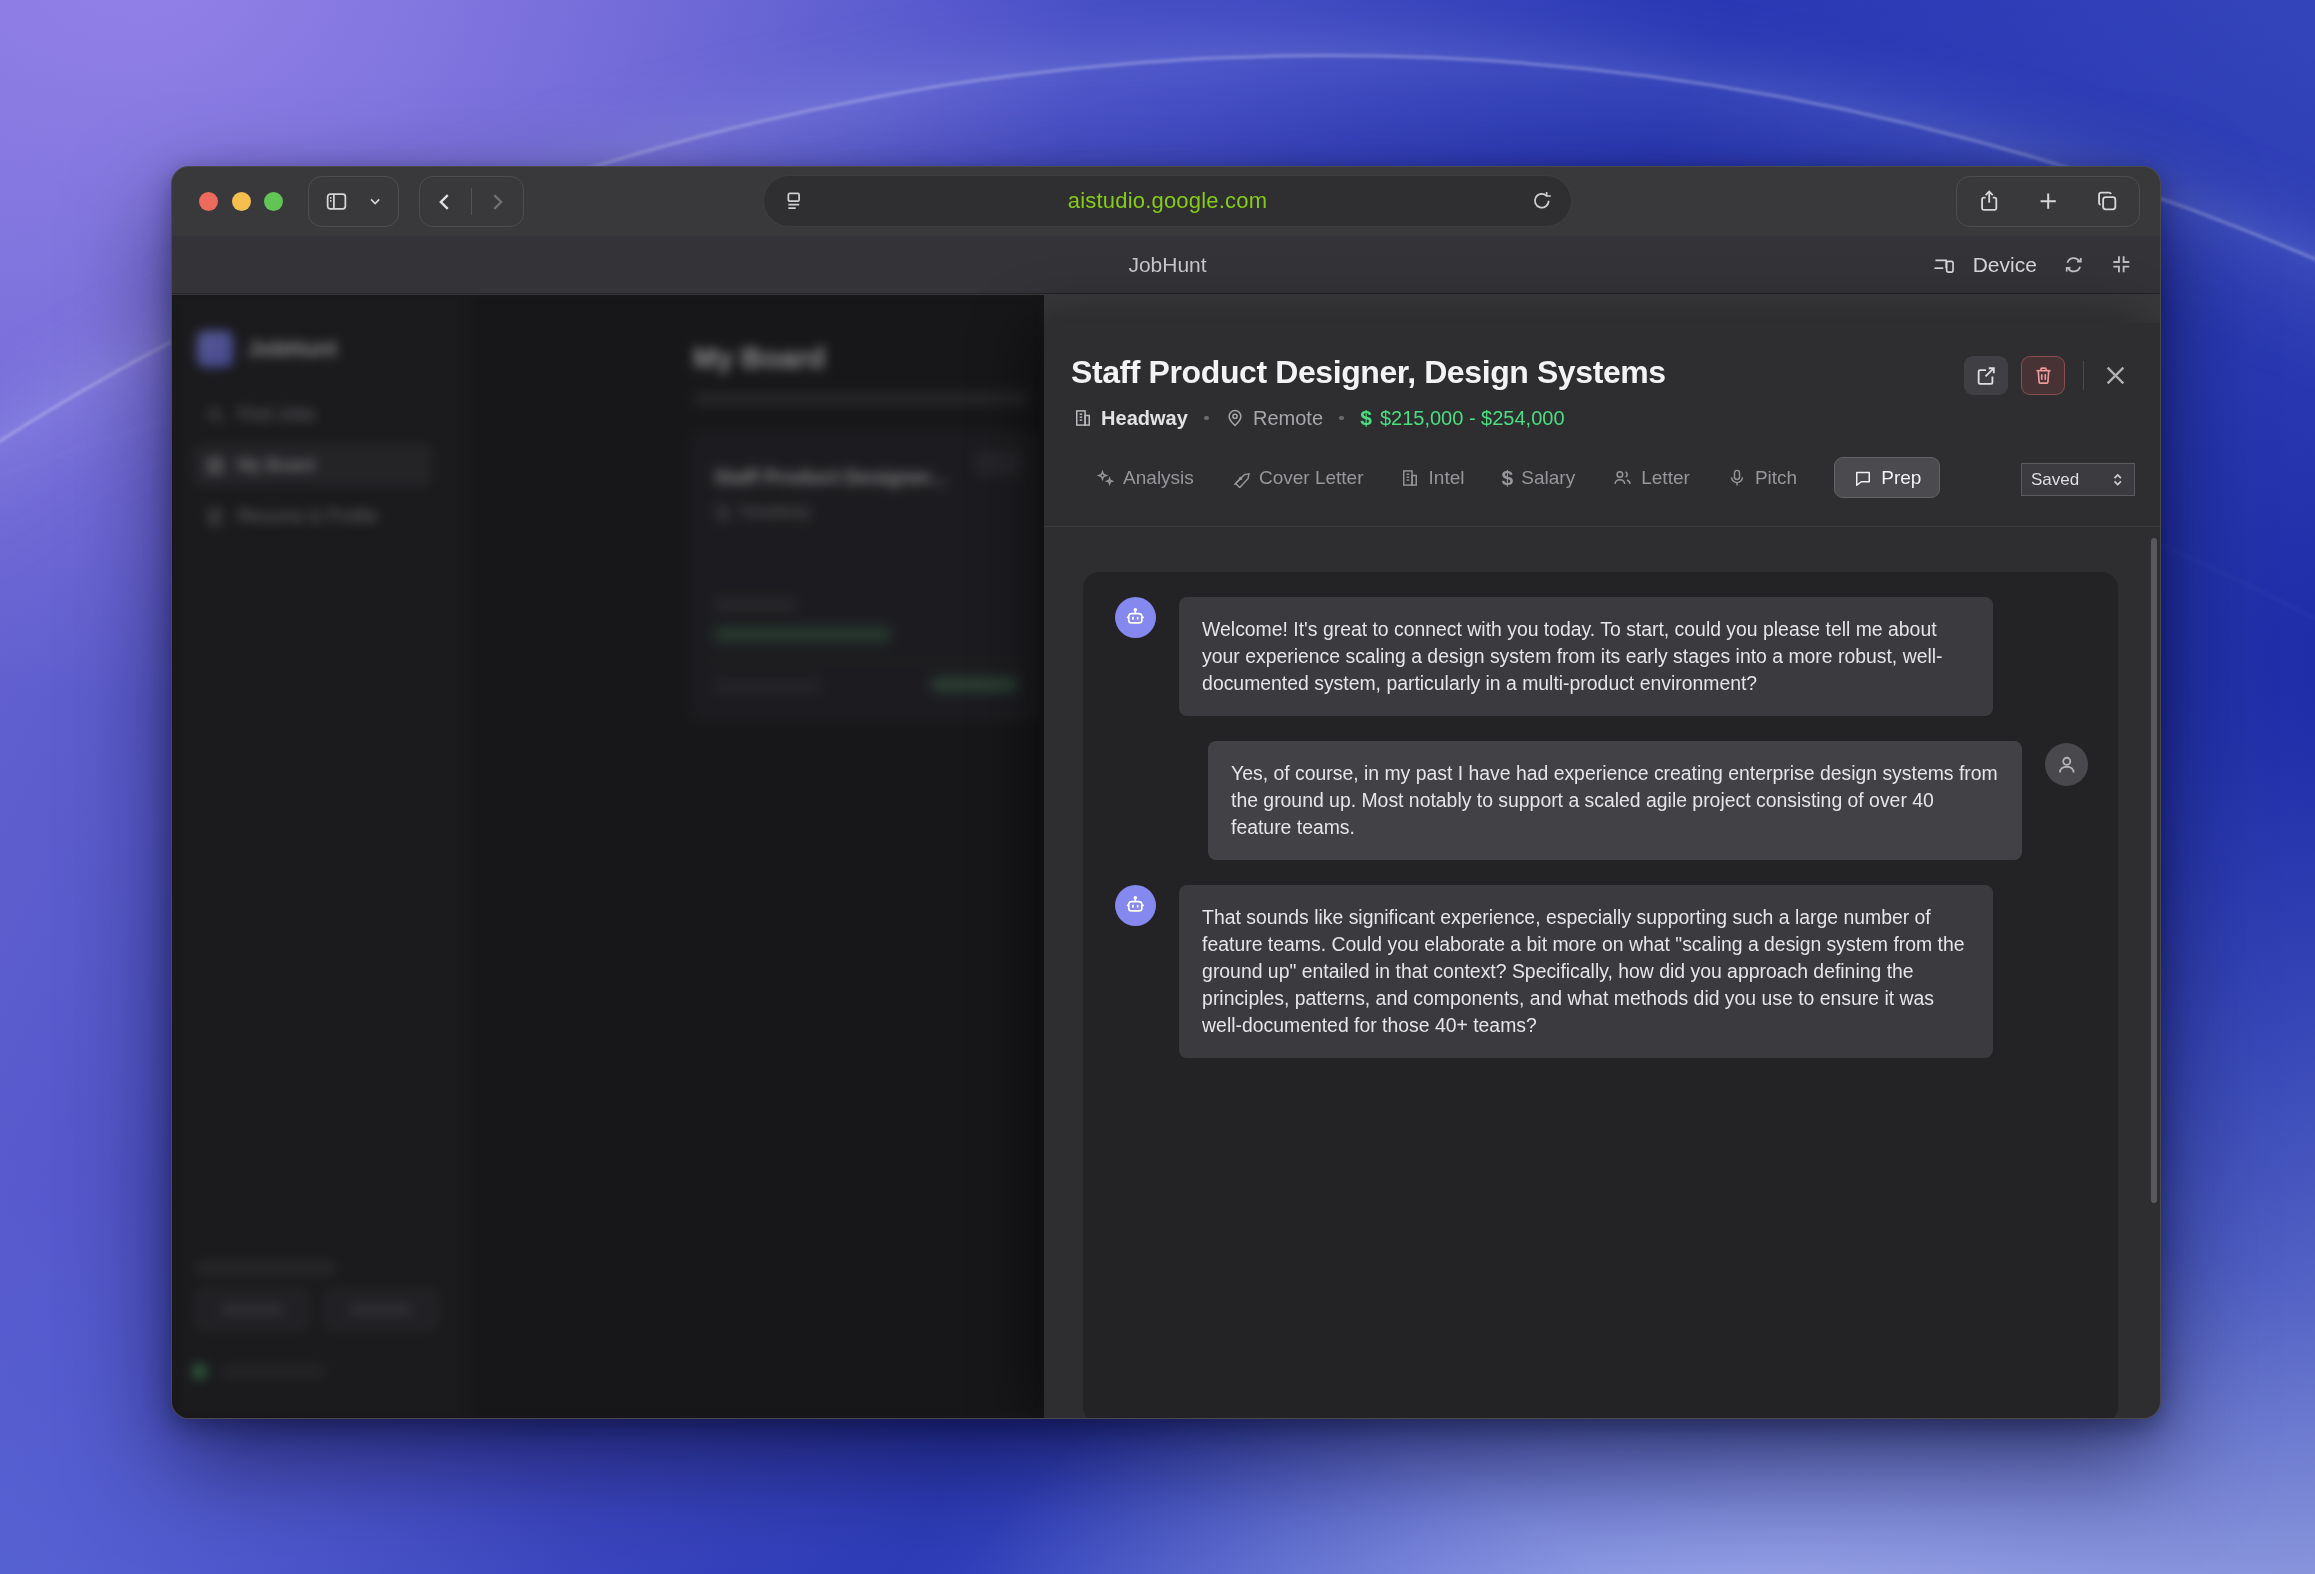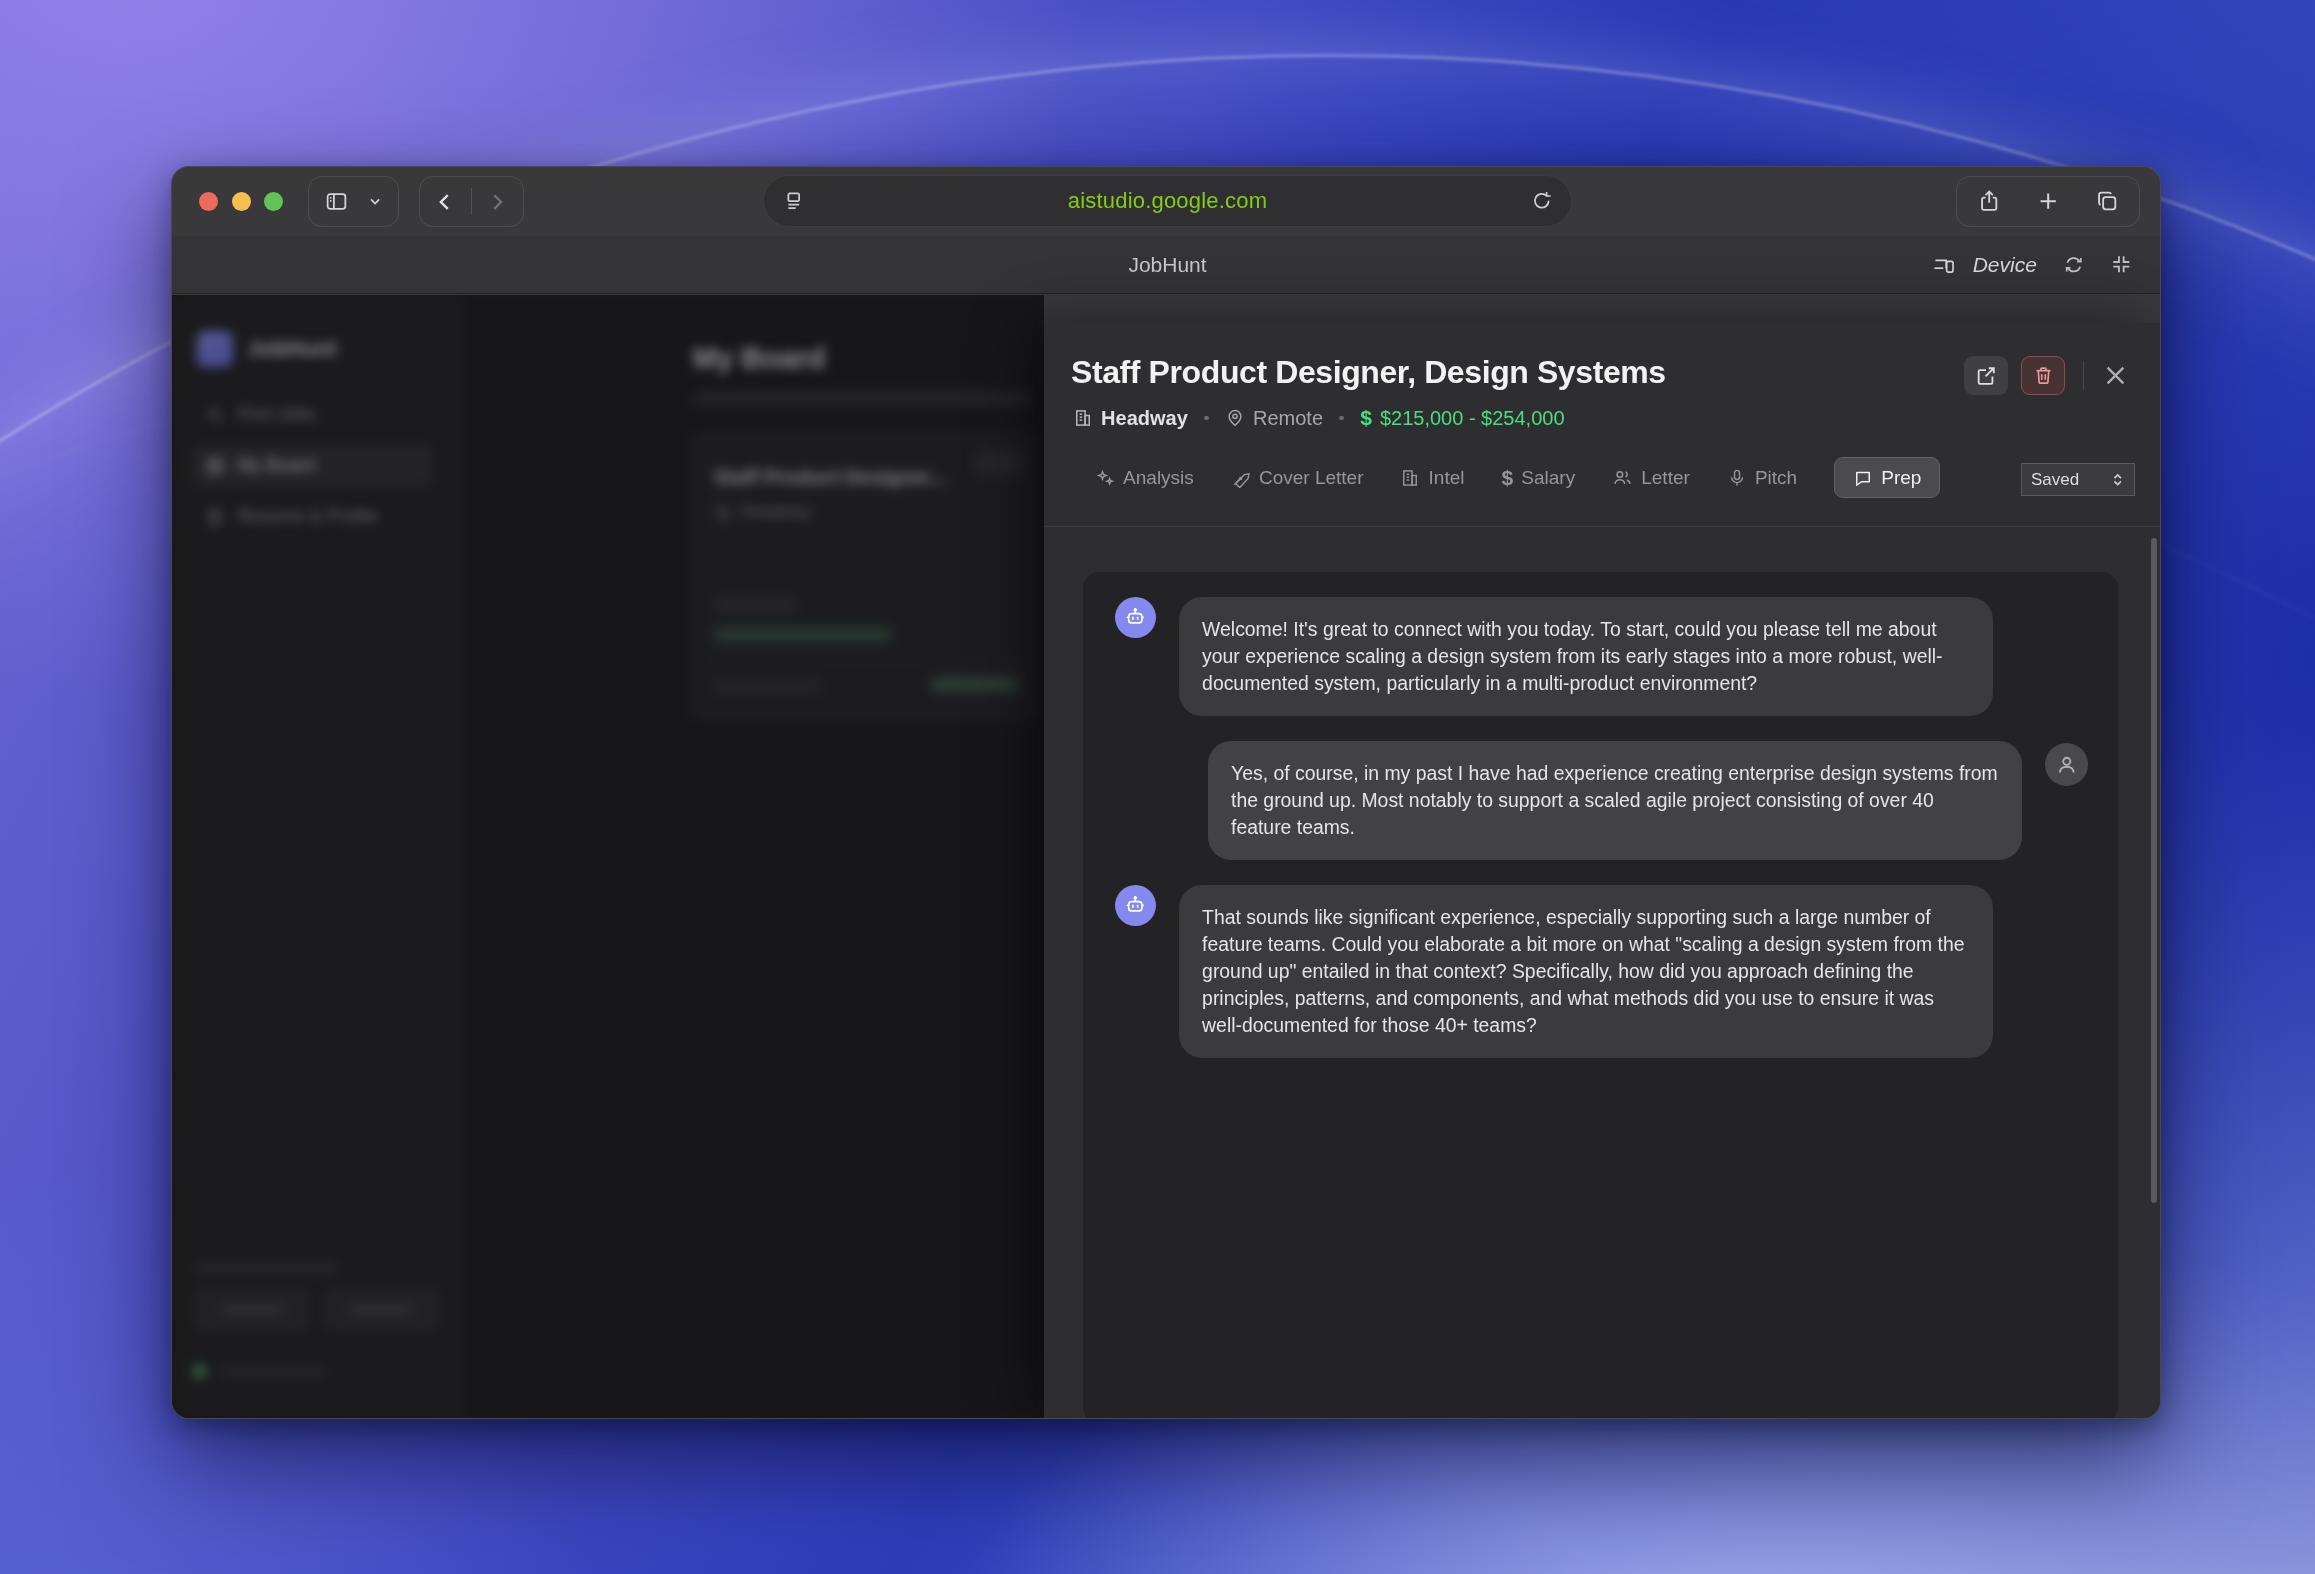--- a/index.html
+++ b/index.html
@@ -56,21 +56,21 @@
   .url-text { flex: 1; text-align: center; font-size: 22px; letter-spacing: 0.2px; }
   .right-cluster { margin-left: auto; padding: 0 5.4px; gap: 5.4px; }
 
   
   .app-header {
     height: 58px; background: #343438; border-bottom: 0.9px solid #232326;
     display: flex; align-items: center; position: relative;
   }
   .app-title { position: absolute; left: 3px; right: 0; text-align: center; color: #c7c7ca; font-size: 21px; }
   .app-header-right { margin-left: auto; display: flex; align-items: center; gap: 25px; padding-right: 27px; color: #c4c4c8; z-index: 1; }
-  .device-chip { display: flex; align-items: center; gap: 17px; font-size: 21px; color: #d3d3d6; font-style: italic; }
+  .device-chip { display: flex; align-items: center; gap: 17px; font-size: 21px; color: #d3d3d6; }
 
   
   .content { position: absolute; top: 128px; left: 0; right: 0; bottom: 0; }
 
   
   .backdrop { position: absolute; inset: 0; width: 872px; overflow: hidden; background: #232325; }
   .backdrop-inner { position: absolute; inset: 0; filter: blur(5.4px); }
   .side { position: absolute; top: 0; bottom: 0; left: 0; width: 295px; background: #28282b; }
   .brand-row { position: absolute; left: 25px; top: 36px; display: flex; align-items: center; gap: 14.5px; }
   .brand-logo { width: 36px; height: 36px; border-radius: 8.1px; background: linear-gradient(140deg,#8d90f2,#6f72e6); }
@@ -134,21 +134,21 @@
     position: absolute; left: 39px; right: 42px; top: 249px; bottom: -5.4px;
     background: #232326; border-radius: 16.3px; padding: 25px 0;
   }
   .msg-row { display: flex; align-items: flex-start; padding: 0 30px 0 32px; margin-bottom: 25px; }
   .msg-row.ai { gap: 22.6px; }
   .msg-row.user { flex-direction: row-reverse; gap: 23.5px; padding-left: 109px; }
   .avatar { flex: 0 0 auto; border-radius: 50%; display: flex; align-items: center; justify-content: center; }
   .avatar.ai { width: 41px; height: 41px; background: #8488ef; color: #fff; }
   .avatar.user { width: 43px; height: 43px; background: #49494d; color: #b3b3b7; margin-top: 1.8px; }
   .bubble {
-    background: #3b3b3f; border-radius: 23px; padding: 19px 23.5px;
+    background: #3b3b3f; border-radius: 8px; padding: 19px 23.5px;
     color: #e5e5e8; font-size: 19.4px; line-height: 27px; max-width: 814px;
   }
   .msg-row.user .bubble { background: #424246; }
   .scroll-thumb { position: absolute; right: 2.7px; top: 215px; width: 6.3px; height: 665px; border-radius: 3.6px; background: #58585d; }
 
   svg { display: block; }
 </style>
 </head>
 <body>
 

